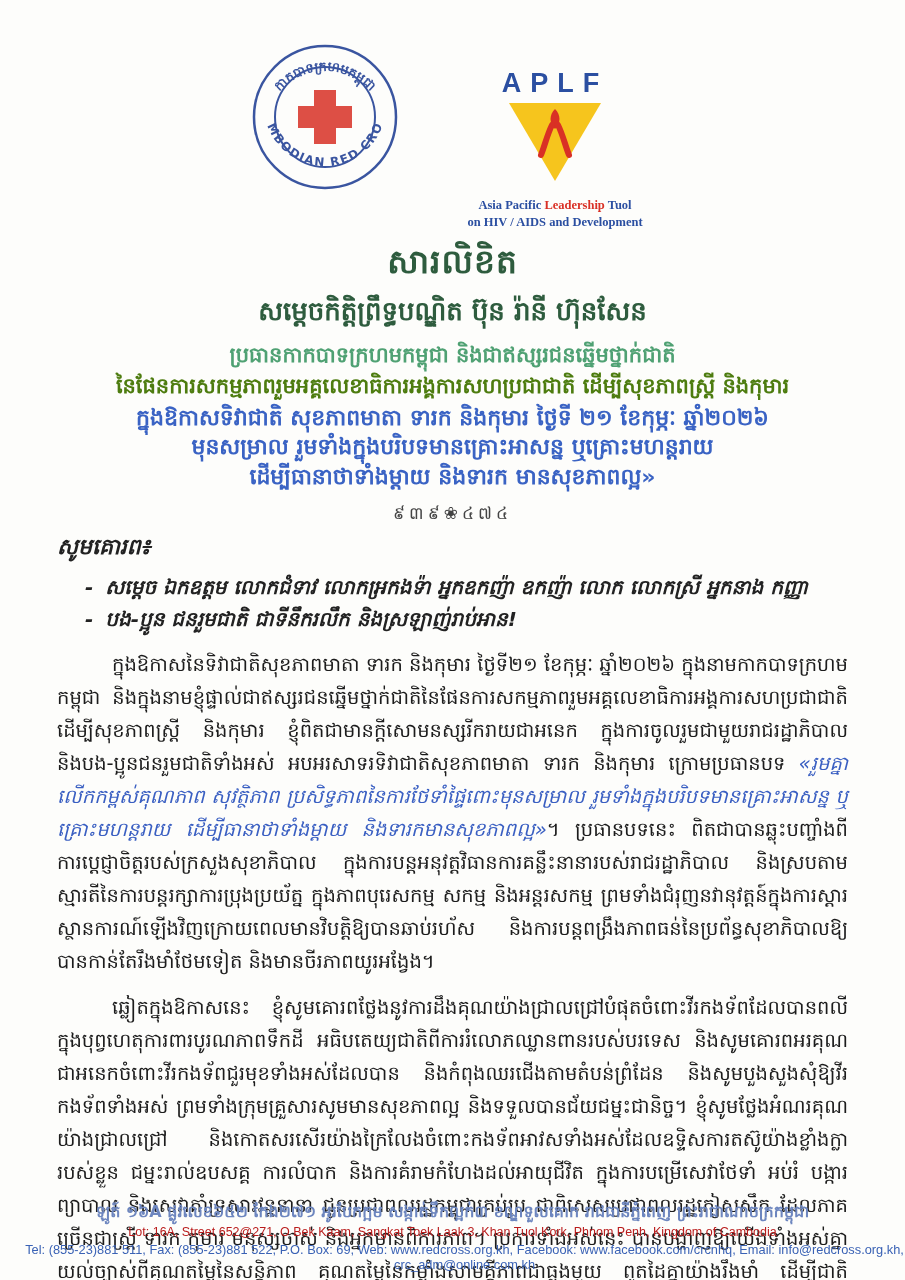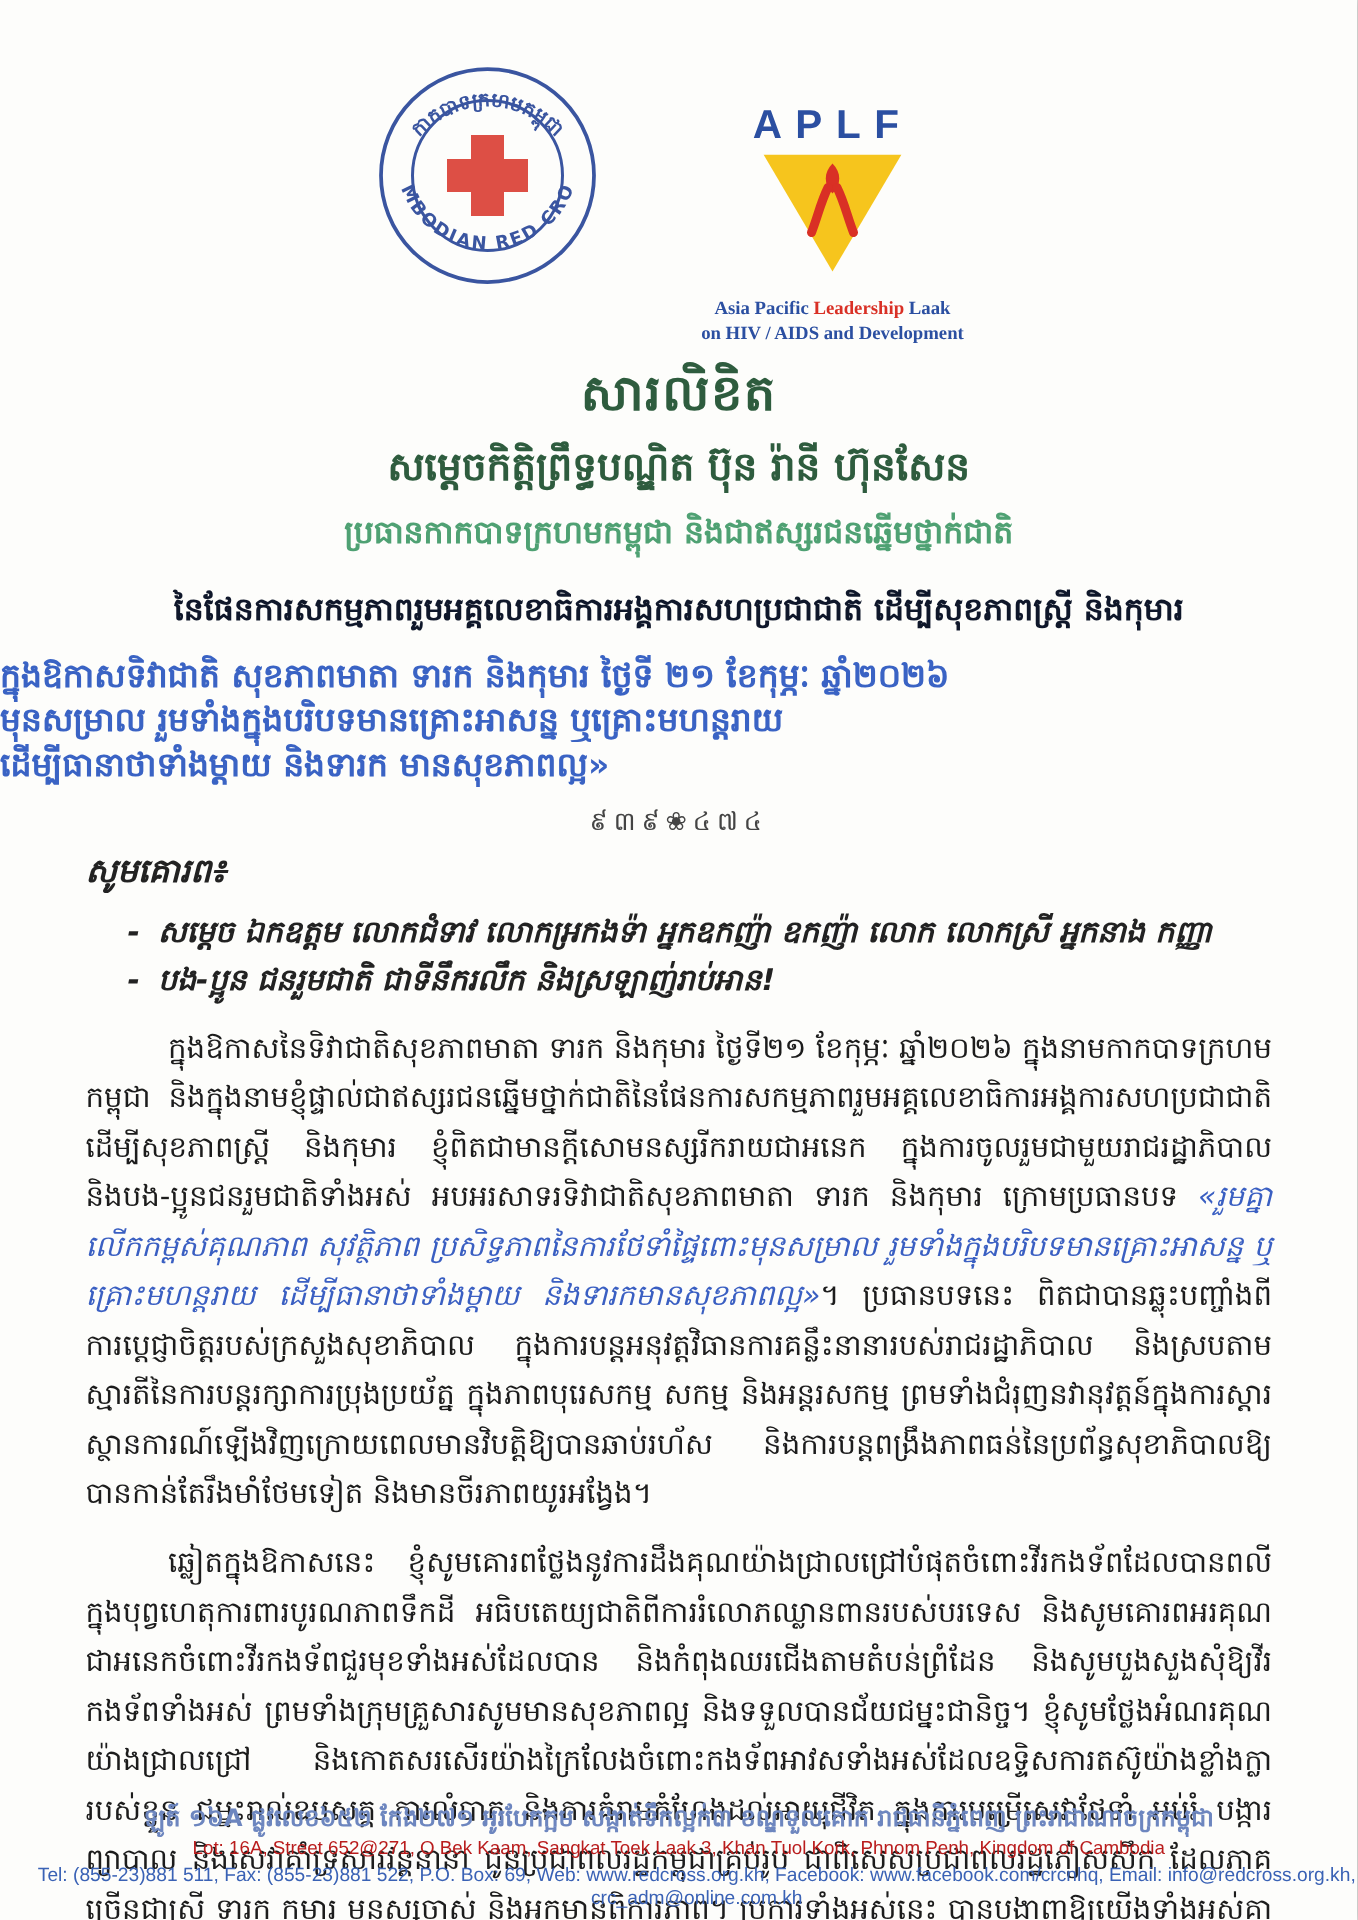--- a/index.html
+++ b/index.html
@@ -16,22 +16,22 @@
   .aplf { width:200px; display:flex; flex-direction:column; align-items:center; padding-top:2px; }
   .aplf-acronym { font-size:27px; font-weight:bold; color:#2b4fa1; letter-spacing:9px; font-family:"Liberation Sans", sans-serif;margin-top:24px; }
   .aplf-triangle-wrap { position:relative; margin-top:4px; width:96px; height:80px; }
   .aplf-caption { margin-top:14px; text-align:center; font-family:"Liberation Serif", serif; font-weight:bold; color:#2b4fa1; font-size:12.5px; line-height:1.35; }
   .aplf-caption .hl { color:#d93025; }
   
   .title-block { text-align:center; margin-top:10px; }
   .t1 { font-size:33px; font-weight:bold; color:#2e5c3e; letter-spacing:1px; }
   .t2 { font-size:26px; font-weight:bold; color:#2e5c3e; margin-top:6px; }
   .t3 { font-size:21px; font-weight:bold; color:#4fa173; margin-top:8px; }
-  .t4 { font-size:21px; font-weight:bold; color:#0f172a; margin-top:20px; }
-  .event-block { margin-top:14px; color:#3a63c4; font-weight:bold; }
+  .t4 { font-size:21px; font-weight:bold; color:#4d7c0f; margin-top:0; }
+  .event-block { text-align:center; margin-top:0; color:#3a63c4; font-weight:bold; }
   .e-line { font-size:22px; line-height:1.35; }
   .ornament { text-align:center; margin-top:10px; font-size:17px; color:#444; letter-spacing:4px; }
   
   .salutation { padding:0 57px; margin-top:6px; }
   .sal-head { font-size:22px; font-weight:bold; font-style:italic; color:#222; }
   .sal-list { margin-top:6px; padding-left:28px; }
   .sal-item { display:flex; gap:12px; font-size:20px; font-style:italic; font-weight:bold; color:#222; line-height:1.6; }
   .sal-dash { flex:0 0 auto; }
   
   .body-text { padding:0 57px; color:#1c1c1c; font-size:19.5px; line-height:33px; text-align:justify; }
@@ -73,21 +73,21 @@
       <div class="aplf-acronym">APLF</div>
       <div class="aplf-triangle-wrap">
         <svg width="96" height="80" viewBox="0 0 96 80">
           <polygon points="2,0 94,0 48,78" fill="#f6c51d"></polygon>
           <path d="M48 6 C42 12 42 20 48 26 C54 20 54 12 48 6 Z" fill="#d93025"></path>
           <path d="M45 22 C40 32 38 42 34 52" stroke="#d93025" stroke-width="6" fill="none" stroke-linecap="round"></path>
           <path d="M51 22 C56 32 58 42 62 52" stroke="#d93025" stroke-width="6" fill="none" stroke-linecap="round"></path>
         </svg>
       </div>
       <div class="aplf-caption">
-        <span>Asia Pacific </span><span class="hl">Leadership</span><span> Laak</span><br>
+        <span>Asia Pacific </span><span class="hl">Leadership</span><span> Tuol</span><br>
         <span>on HIV / AIDS and Development</span>
       </div>
     </div>
   </div>
 
   <div class="title-block">
     <div class="t1">សារលិខិត</div>
     <div class="t2">សម្តេចកិត្តិព្រឹទ្ធបណ្ឌិត ប៊ុន រ៉ានី ហ៊ុនសែន</div>
     <div class="t3">ប្រធានកាកបាទក្រហមកម្ពុជា និងជាឥស្សរជនឆ្នើមថ្នាក់ជាតិ</div>
     <div class="t4">នៃផែនការសកម្មភាពរួមអគ្គលេខាធិការអង្គការសហប្រជាជាតិ ដើម្បីសុខភាពស្ត្រី និងកុមារ</div>

